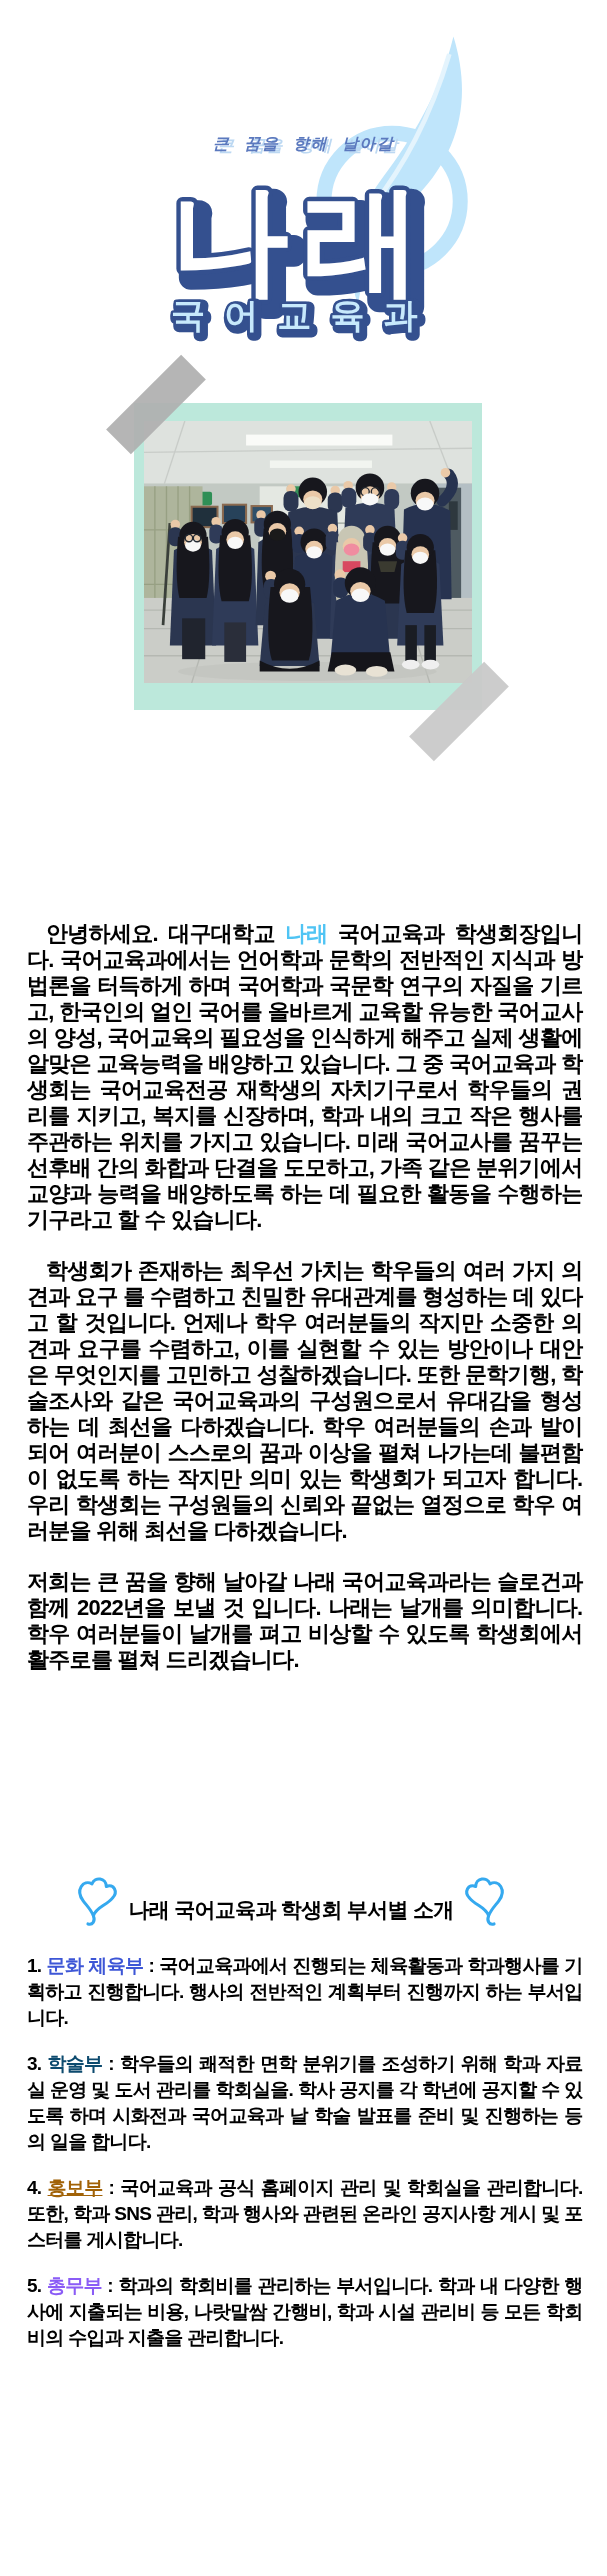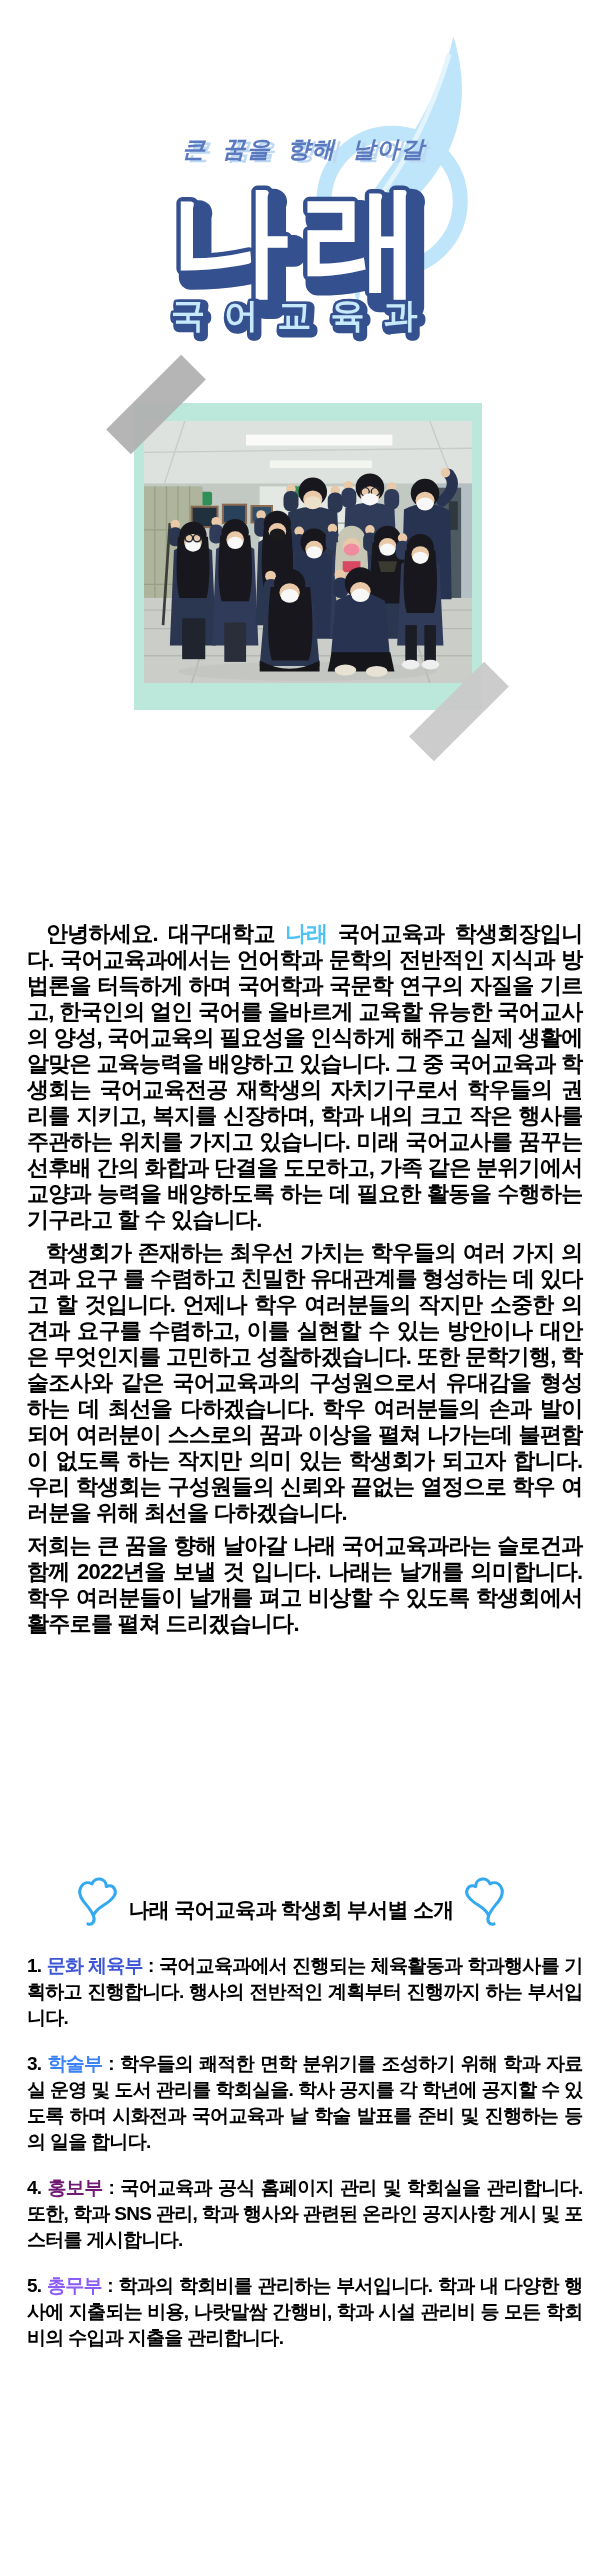--- a/index.html
+++ b/index.html
@@ -7,21 +7,21 @@
   .page {
     position: relative; width: 607px; height: 2576px;
     background: #ffffff; overflow: hidden; margin: 0 auto;
     font-family: "Liberation Sans", "DejaVu Sans", sans-serif;
   }
   
   .logo-block { position: absolute; top: 0; left: 0; width: 607px; height: 382px; }
   .feather-graphic { position: absolute; left: 300px; top: 31px; z-index: 0; }
   .tagline {
     position: absolute; top: 134px; left: 0; width: 607px; z-index: 2;
-    text-align: center; font-size: 23px; font-weight: bold;
+    text-align: center; font-size: 16px; font-weight: bold;
     color: #5B79BE; letter-spacing: 1.4px; word-spacing: 8.2px;
     text-shadow: 4.8px 2px 0 #BCD8F2;
     font-style: italic;
   }
   .logo-title-svg { position: absolute; top: 155px; left: 0; z-index: 1; }
   .logo-subtitle-svg { position: absolute; top: 289px; left: 0; z-index: 1; }
   .logo-title-svg text, .logo-subtitle-svg text {
     font-family: "Liberation Sans", "DejaVu Sans", sans-serif; font-weight: bold;
   }
   
@@ -33,21 +33,21 @@
   .tape { position: absolute; z-index: 3; }
   .tape-tl { left: -31px; top: -16.4px; width: 106px; height: 35px; background: #AFAFAF; opacity: .93; transform: rotate(-45deg); }
   .tape-br { right: -30px; bottom: -19px; width: 106px; height: 35px; background: #C9C9C9; opacity: .95; transform: rotate(-45deg); }
   
   .intro {
     position: absolute; left: 27px; right: 24.5px; top: 921px;
     color: #000000; font-size: 22px; line-height: 26px; font-weight: bold;
     letter-spacing: -0.7px; text-align: justify; word-break: break-all;
   }
   .intro p { margin: 0; }
-  .intro p + p { margin-top: 7px; }
+  .intro p + p { margin-top: 25px; }
   .indent { text-indent: 19px; }
   .hl-blue { color: #4FC4F4; }
   
   .section-heading {
     position: absolute; top: 1875px; left: 0; width: 582px; z-index: 1;
     display: flex; align-items: center; justify-content: center; gap: 4.1px;
   }
   .section-heading .title {
     font-size: 21px; font-weight: bold; color: #000; letter-spacing: -0.7px;
     padding-top: 16.4px;
@@ -274,20 +274,20 @@
     <div class="title">나래 국어교육과 학생회 부서별 소개</div>
     <svg class="wing" width="49" height="53" viewBox="0 0 72 78">
       <g transform="translate(72,0) scale(-1,1)">
         <path d="M12,38 C0,22 12,6 25,13 C29,2 46,4 46,17 C57,12 64,25 55,34 C46,45 31,47 27,60 C23,50 17,45 12,38 Z" fill="#FFFFFF" stroke="#35A9EF" stroke-width="4.5" stroke-linejoin="round"></path>
         <path d="M27,60 C30,68 26,74 19,72" fill="none" stroke="#35A9EF" stroke-width="4.5" stroke-linecap="round"></path>
       </g>
     </svg>
   </div>
 
   <div class="departments">
-    <p class="dept"><span>1. </span><span class="dept-name" style="color: rgb(61, 86, 214); font-family: Liberation Serif, serif;">문화 체육부</span><span> : </span><span>국어교육과에서 진행되는 체육활동과 학과행사를 기획하고 진행합니다. 행사의 전반적인 계획부터 진행까지 하는 부서입니다.</span></p>
-    <p class="dept"><span>3. </span><span class="dept-name" style="color: #3b82f6;">학술부</span><span> : </span><span>학우들의 쾌적한 면학 분위기를 조성하기 위해 학과 자료실 운영 및 도서 관리를 학회실을. 학사 공지를 각 학년에 공지할 수 있도록 하며 시화전과 국어교육과 날 학술 발표를 준비 및 진행하는 등의 일을 합니다.</span></p>
-    <p class="dept"><span>4. </span><span class="dept-name" style="color: #701a75;">홍보부</span><span> : </span><span>국어교육과 공식 홈페이지 관리 및 학회실을 관리합니다. 또한, 학과 SNS 관리, 학과 행사와 관련된 온라인 공지사항 게시 및 포스터를 게시합니다.</span></p>
+    <p class="dept"><span>1. </span><span class="dept-name" style="color: rgb(61, 86, 214);">문화 체육부</span><span> : </span><span>국어교육과에서 진행되는 체육활동과 학과행사를 기획하고 진행합니다. 행사의 전반적인 계획부터 진행까지 하는 부서입니다.</span></p>
+    <p class="dept"><span>3. </span><span class="dept-name" style="color: #0c4a6e;">학술부</span><span> : </span><span>학우들의 쾌적한 면학 분위기를 조성하기 위해 학과 자료실 운영 및 도서 관리를 학회실을. 학사 공지를 각 학년에 공지할 수 있도록 하며 시화전과 국어교육과 날 학술 발표를 준비 및 진행하는 등의 일을 합니다.</span></p>
+    <p class="dept"><span>4. </span><span class="dept-name" style="color: #a16207; text-decoration: underline;">홍보부</span><span> : </span><span>국어교육과 공식 홈페이지 관리 및 학회실을 관리합니다. 또한, 학과 SNS 관리, 학과 행사와 관련된 온라인 공지사항 게시 및 포스터를 게시합니다.</span></p>
     <p class="dept"><span>5. </span><span class="dept-name" style="color: #8b5cf6;">총무부</span><span> : </span><span>학과의 학회비를 관리하는 부서입니다. 학과 내 다양한 행사에 지출되는 비용, 나랏말쌈 간행비, 학과 시설 관리비 등 모든 학회비의 수입과 지출을 관리합니다.</span></p>
   </div>
 
 </div>
 
 
 </body></html>

